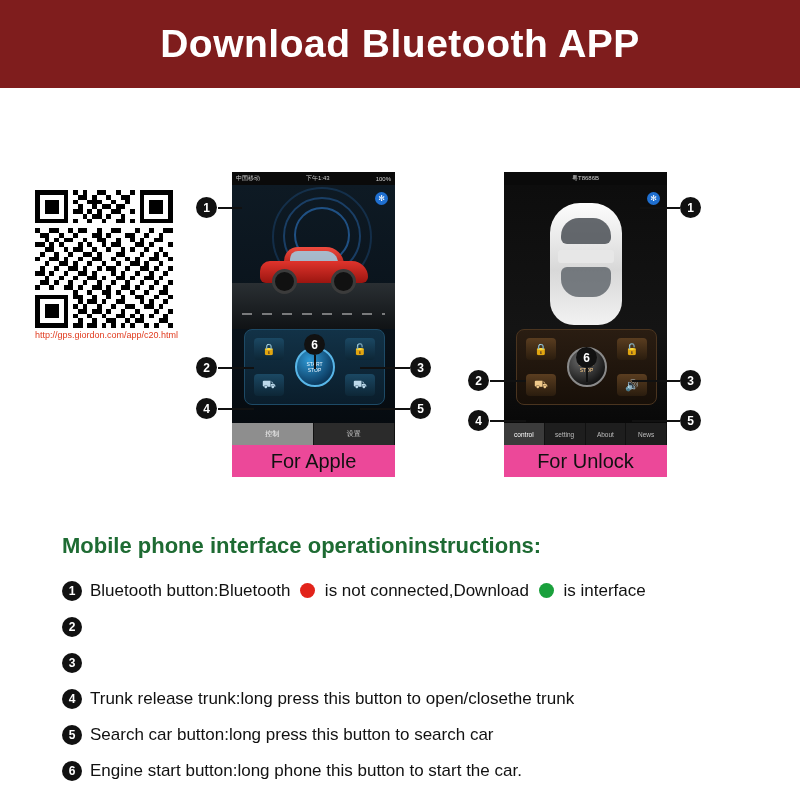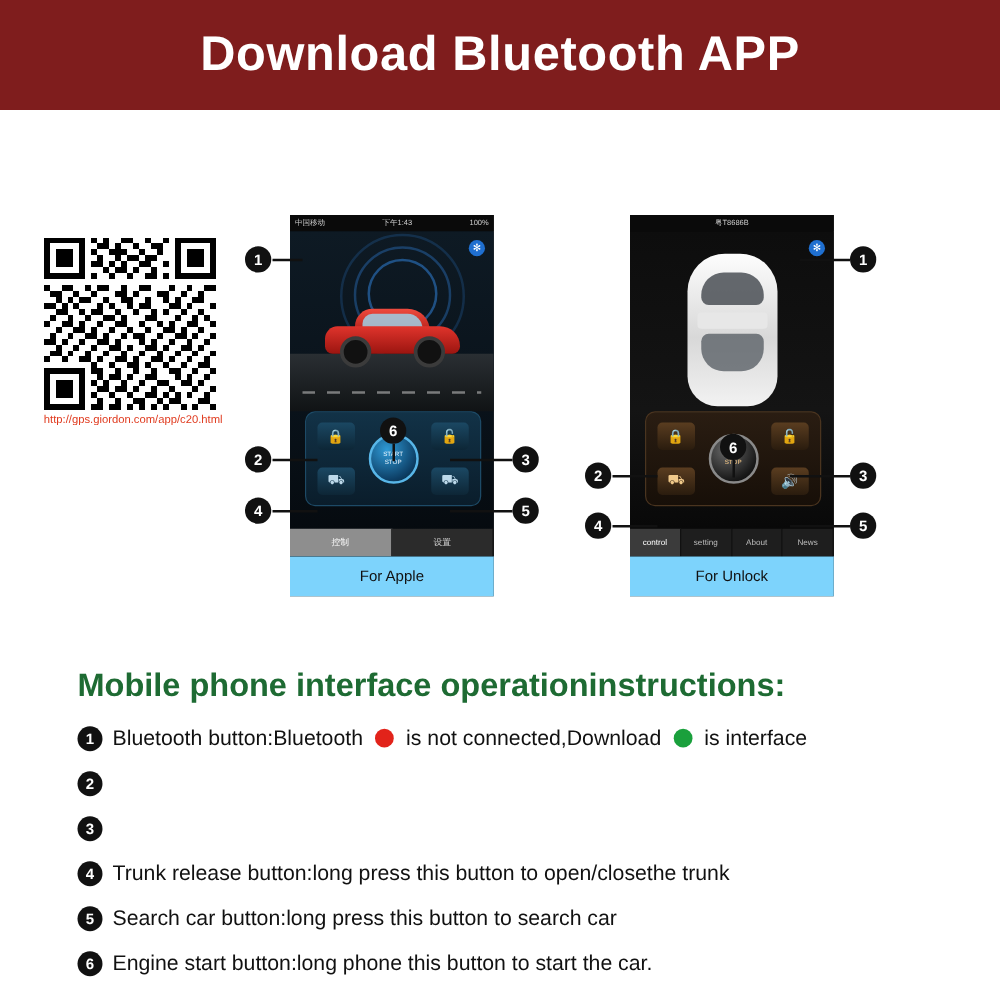--- a/index.html
+++ b/index.html
@@ -168,38 +168,38 @@
   }
   .tabbar .tab{
     flex:1;display:flex;align-items:center;justify-content:center;
     font-size:7px;color:#cfcfcf;background:#2b2b2b;
     border-right:1px solid #111;
   }
   .tabbar .tab.active{background:#8e8e8e;color:#fff;}
   .tabbar.android .tab{font-size:6.5px;background:#1e1e1e;color:#bdbdbd;}
   .tabbar.android .tab.active{background:#3b3b3b;color:#fff;}
   .phone-caption{
-    height:32px;background:#7dd3fc;color:#111;
+    height:32px;background:#ec4899;color:#111;
     display:flex;align-items:center;justify-content:center;
-    font-size:12px;
+    font-size:20px;
   }
   
   .badge{
     position:absolute;width:21px;height:21px;border-radius:50%;
     background:#111;color:#fff;font-size:12px;font-weight:bold;
     display:flex;align-items:center;justify-content:center;
     z-index:5;
   }
   .lead{
     position:absolute;height:2px;background:#111;z-index:4;
   }
   
   .instr-title{
     position:absolute;left:62px;top:533px;
-    font-size:26px;color:#1e6b33;font-weight:bold;
+    font-size:22px;color:#1e6b33;font-weight:bold;
   }
   .lines{position:absolute;left:62px;top:578px;width:700px;}
   .line{
     display:flex;align-items:center;margin-bottom:11px;height:25px;
   }
   .line .num{
     width:20px;height:20px;border-radius:50%;
     background:#111;color:#fff;font-size:12px;font-weight:bold;
     display:flex;align-items:center;justify-content:center;flex:0 0 20px;
     margin-right:8px;
@@ -578,21 +578,21 @@
   <div class="line">
     <div class="num">2</div>
   </div>
 
   <div class="line">
     <div class="num">3</div>
   </div>
 
   <div class="line">
     <div class="num">4</div>
-    <div class="txt">Trunk release button:long press this button to open/closethe trunk</div>
+    <div class="txt">Trunk release trunk:long press this button to open/closethe trunk</div>
   </div>
 
   <div class="line">
     <div class="num">5</div>
     <div class="txt">Search car button:long press this button to search car</div>
   </div>
 
   <div class="line">
     <div class="num">6</div>
     <div class="txt">Engine start button:long phone this button to start the car.</div>

